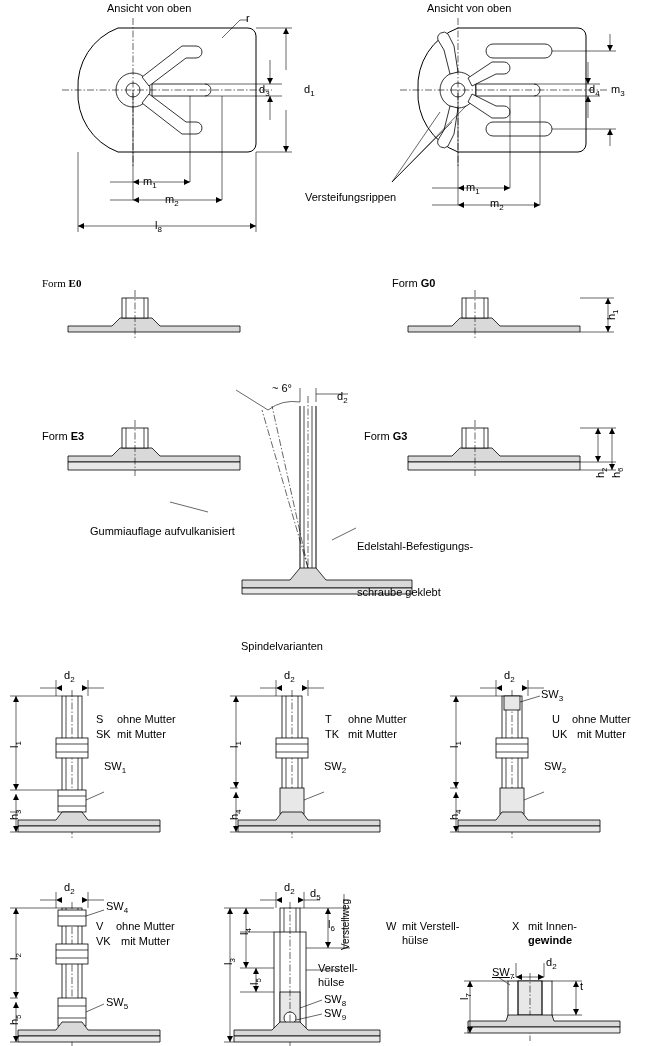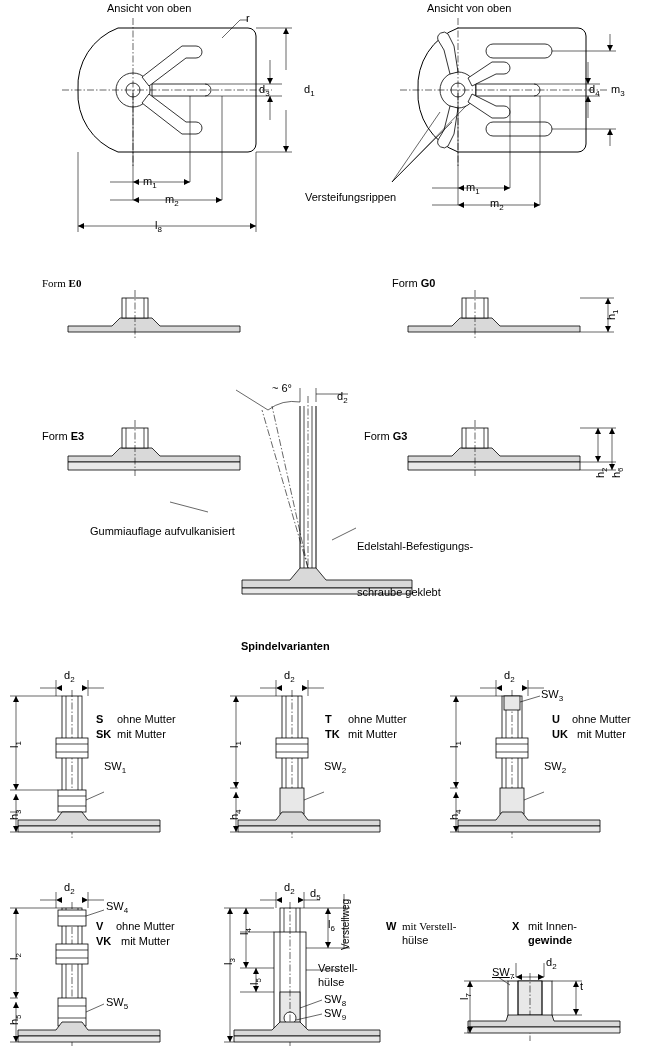--- a/index.html
+++ b/index.html
@@ -1,19 +1,19 @@
 <!DOCTYPE html>
 <html><head>
 <meta charset="utf-8">
 <style>
   html,body{margin:0;padding:0;background:#ffffff;}
   body{width:658px;height:1046px;position:relative;
        font-family:"Liberation Sans", sans-serif;color:#000;}
   .lbl{position:absolute;font-size:11px;line-height:12px;white-space:nowrap;}
-  .lbl.b{font-weight:bold;}
+  .lbl.b{font-weight:normal;}
   .sub{font-size:8px;vertical-align:sub;}
   .vert{position:absolute;font-size:11px;white-space:nowrap;
         transform-origin:left top;transform:rotate(-90deg);}
   .vert.sm{font-size:10px;}
   svg{position:absolute;left:0;top:0;overflow:visible;}
   .ln{stroke:#000;stroke-width:1;fill:none;}
   .thin{stroke:#000;stroke-width:0.7;fill:none;}
   .hatch{fill:#e8e8e8;stroke:#000;stroke-width:0.8;}
   .grey{fill:#d9d9d9;stroke:#000;stroke-width:0.8;}
   .white{fill:#ffffff;stroke:#000;stroke-width:0.8;}
@@ -428,21 +428,21 @@
 <div class="lbl" style="left:310px;top:887px;"><span>d</span><span class="sub">5</span></div>
 <div class="vert" style="left:222px;top:965px;"><span>l</span><span class="sub">3</span></div>
 <div class="vert" style="left:238px;top:935px;"><span>l</span><span class="sub">4</span></div>
 <div class="vert" style="left:248px;top:985px;"><span>l</span><span class="sub">5</span></div>
 <div class="lbl" style="left:318px;top:962px;">Verstell-</div>
 <div class="lbl" style="left:318px;top:976px;">hülse</div>
 <div class="lbl" style="left:324px;top:993px;"><span>SW</span><span class="sub">8</span></div>
 <div class="lbl" style="left:324px;top:1007px;"><span>SW</span><span class="sub">9</span></div>
 
 <div class="lbl b" style="left:386px;top:920px;">W</div>
-<div class="lbl" style="left:402px;top:920px;font-family:Liberation Serif, serif;">mit Verstell-</div>
+<div class="lbl" style="left:402px;top:920px;">mit Verstell-</div>
 <div class="lbl" style="left:402px;top:934px;">hülse</div>
 <div class="lbl b" style="left:512px;top:920px;">X</div>
 <div class="lbl" style="left:528px;top:920px;">mit Innen-</div>
 <div class="lbl" style="left:528px;top:934px;font-weight:bold;">gewinde</div>
 
 <svg width="200" height="110" style="left:458px;top:955px">
   <line class="dim" x1="58" y1="22" x2="86" y2="22"></line>
   <line class="dim" x1="58" y1="8" x2="58" y2="22"></line>
   <line class="dim" x1="86" y1="8" x2="86" y2="22"></line>
   <path d="M58 22 l6 -3 l0 6 Z"></path>

